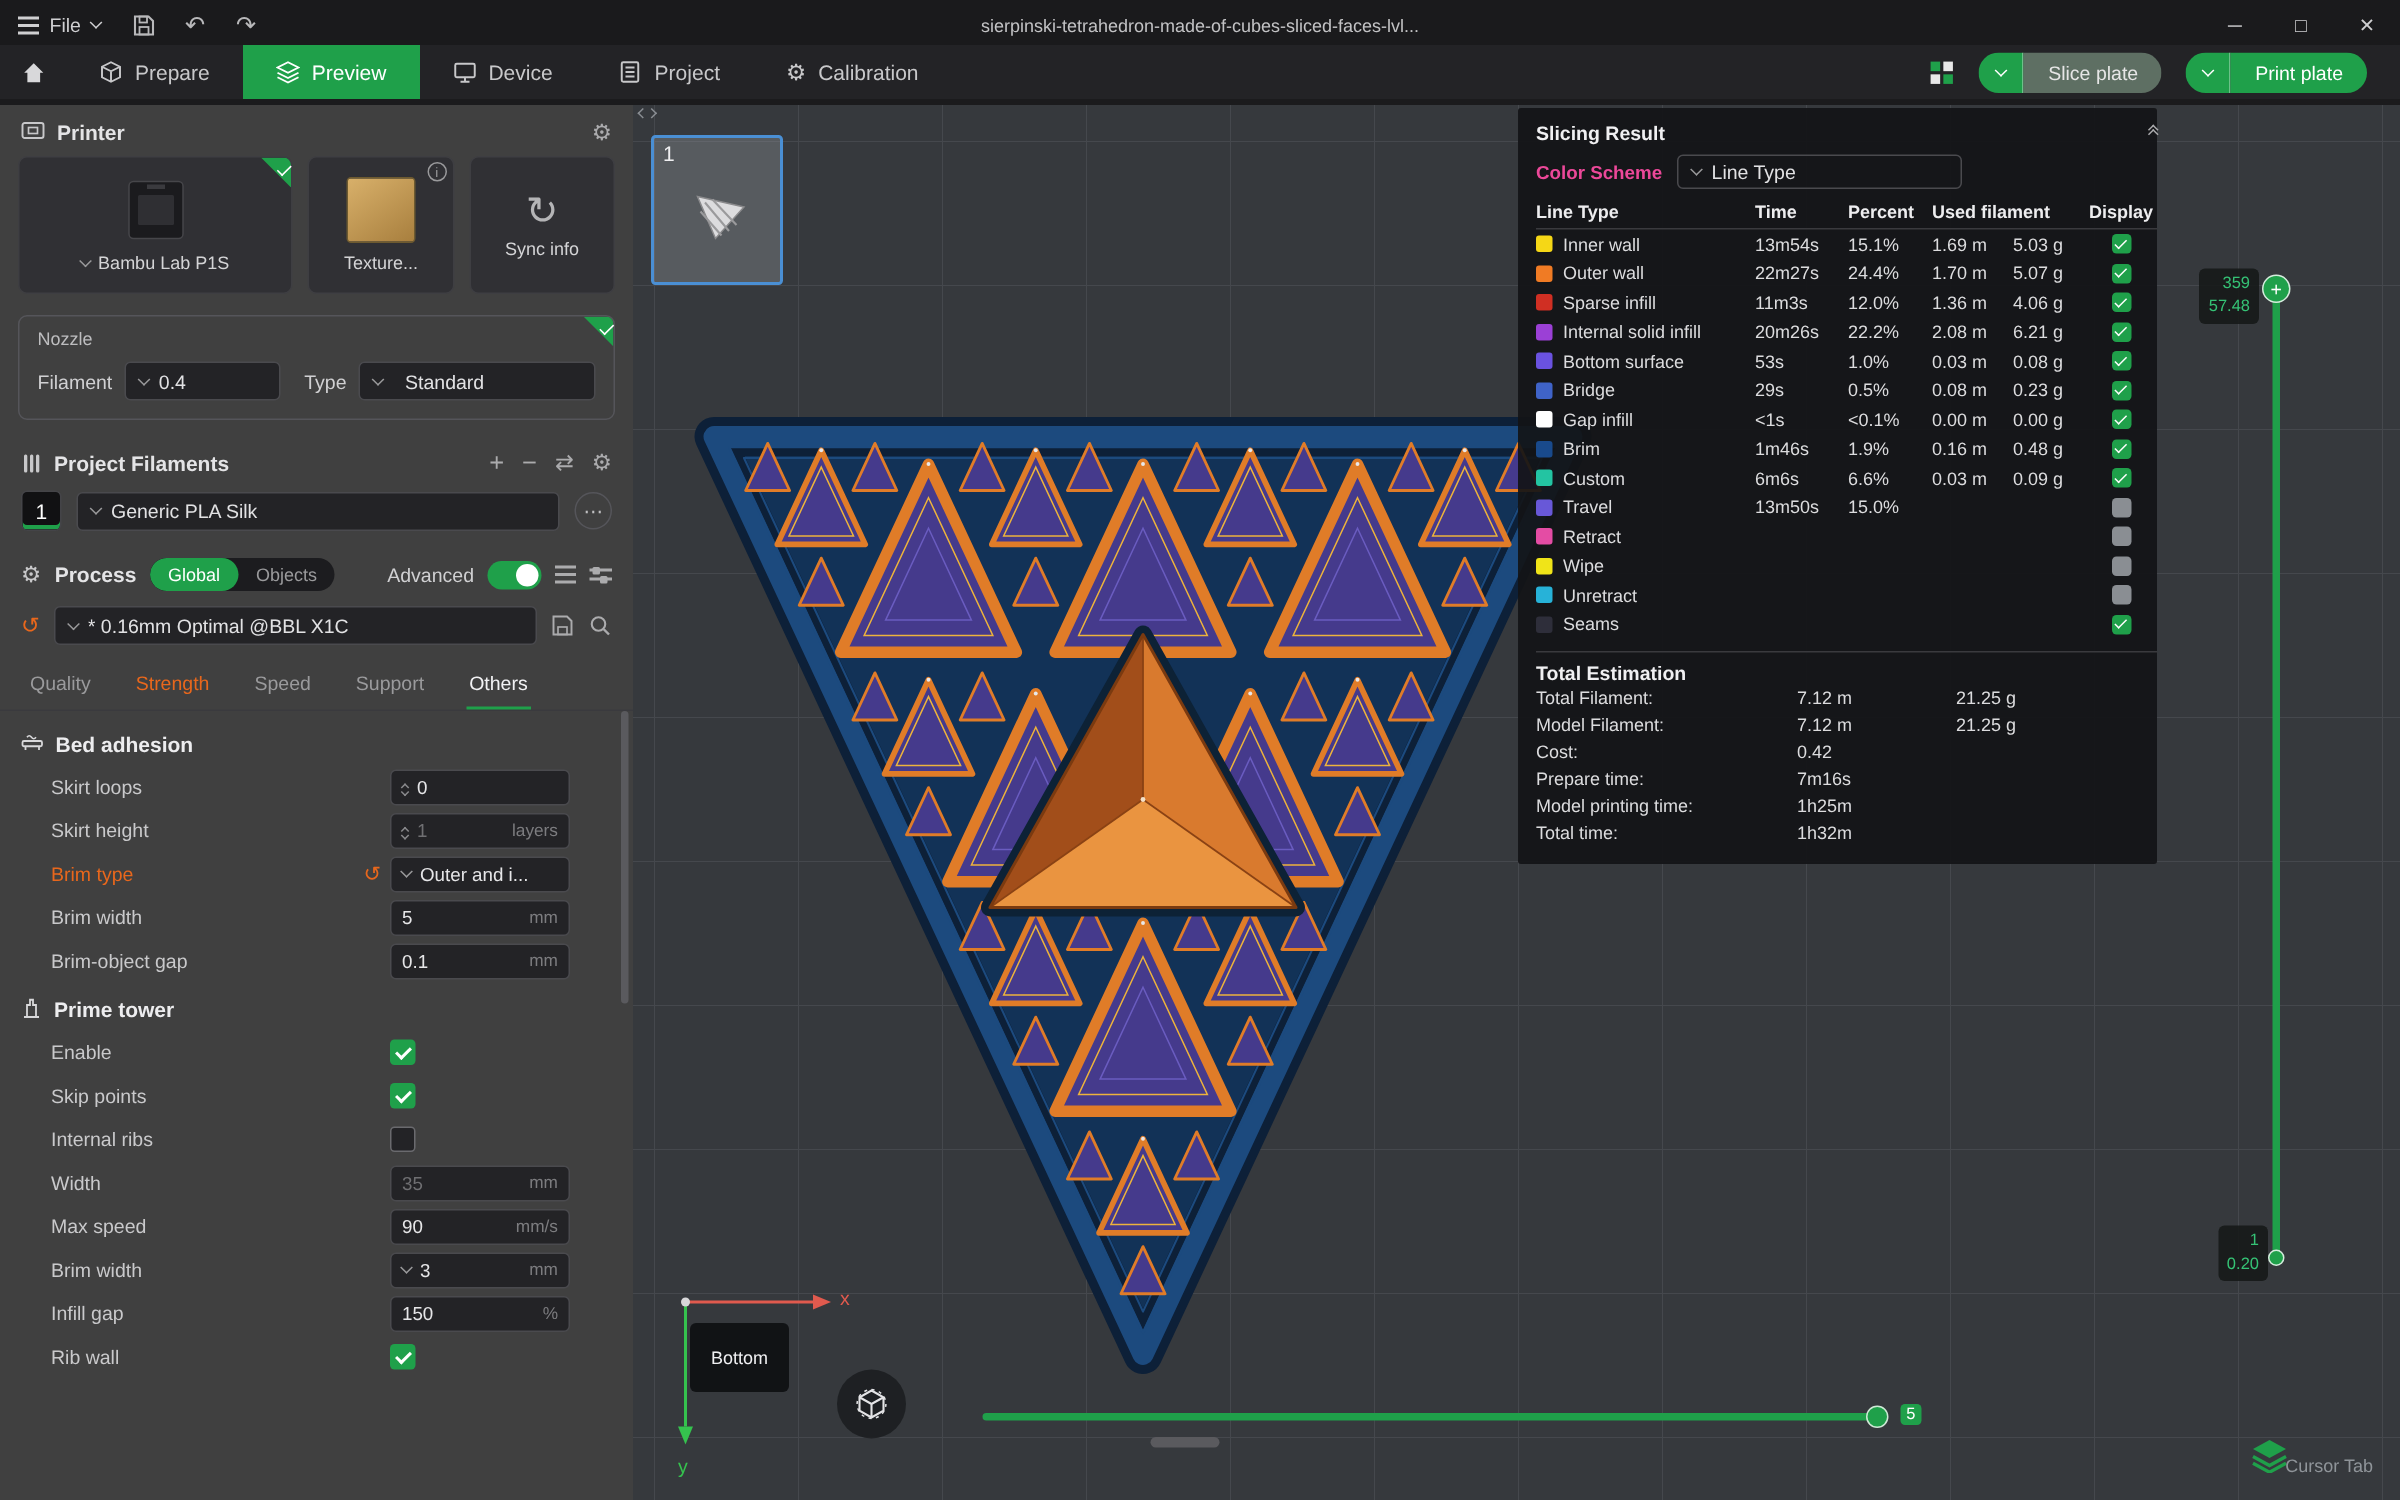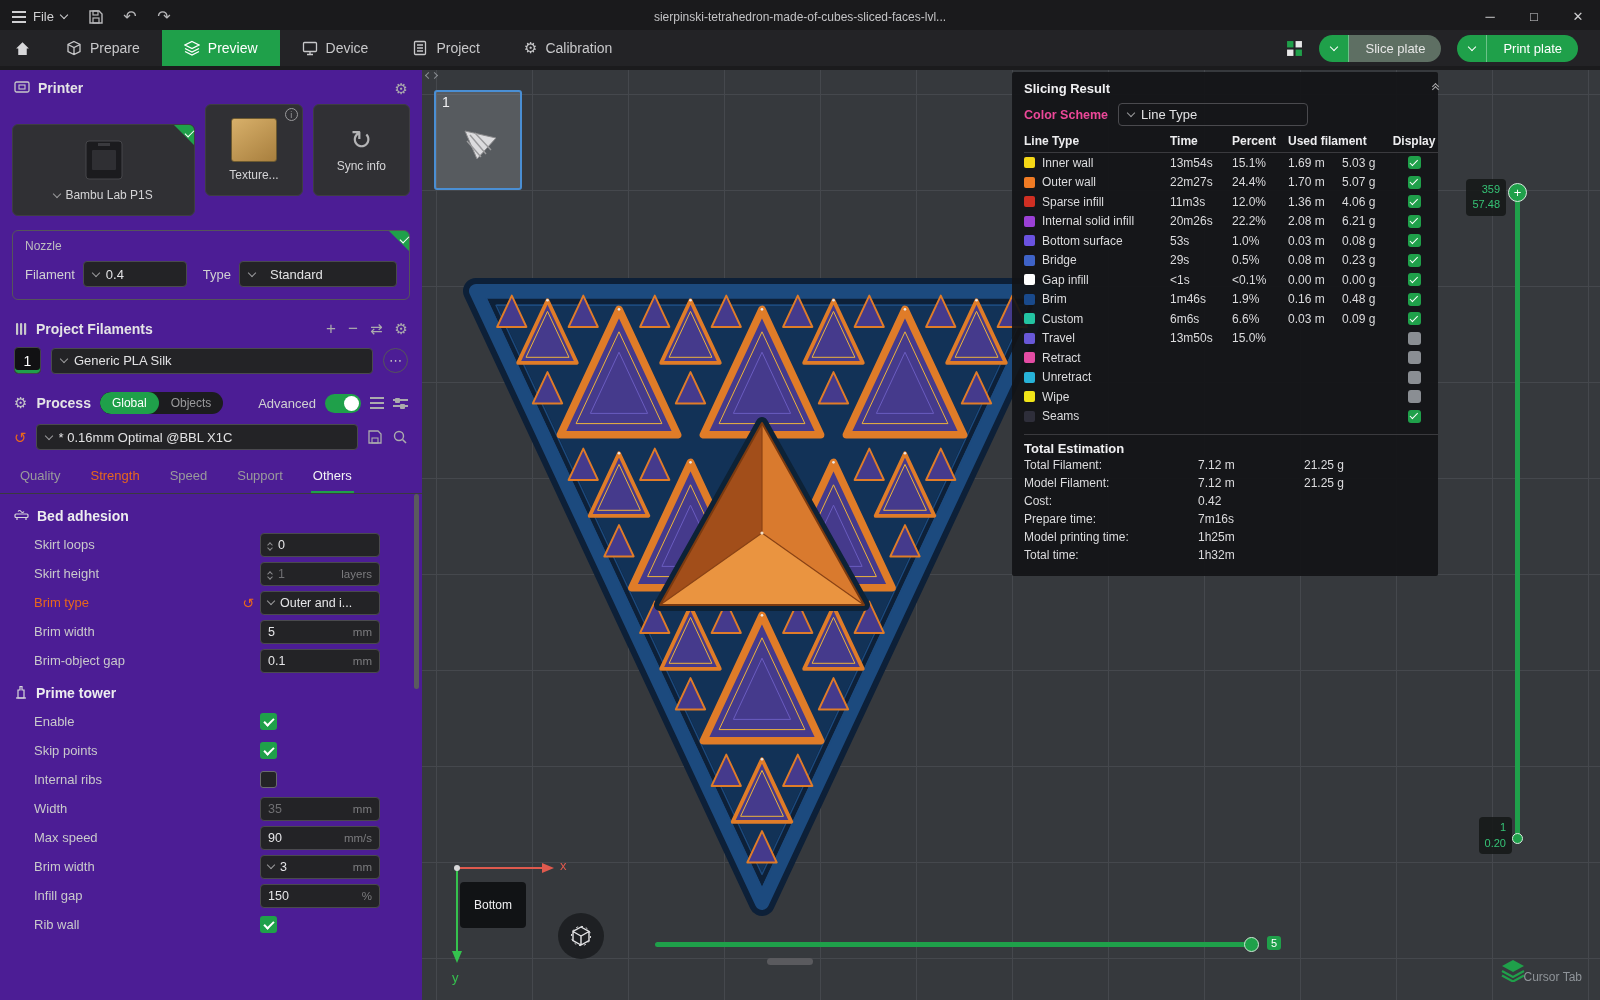--- a/index.html
+++ b/index.html
@@ -25,27 +25,27 @@
   .nav-tab{display:flex;align-items:center;gap:8px;padding:0 22px;color:#c8c8ca;font-size:14px;cursor:pointer;}
   .nav-tab.active{background:#1fa04a;color:#fff;}
   .nav-right{margin-left:auto;display:flex;align-items:center;gap:16px;padding-right:22px;}
   .pill{display:flex;align-items:center;height:27px;border-radius:14px;overflow:hidden;cursor:pointer;font-size:13px;color:#fff;}
   .pill .pill-dd{width:30px;height:100%;display:flex;align-items:center;justify-content:center;background:#1fa04a;border-right:1px solid rgba(255,255,255,.35);}
   .pill .pill-label{padding:0 16px;height:100%;display:flex;align-items:center;}
   .pill.slice .pill-label{background:#5e6f63;color:#e6e6e6;}
   .pill.print .pill-label{background:#1fa04a;}
 
   
-  .sidebar{position:absolute;left:0;top:70px;width:422px;bottom:0;background:#4c1d95;overflow:hidden;}
+  .sidebar{position:absolute;left:0;top:70px;width:422px;bottom:0;background:#404040;overflow:hidden;}
   .sec-head{display:flex;align-items:center;gap:8px;padding:10px 14px 6px 14px;color:#e4e4e6;font-size:14px;font-weight:bold;}
   .sec-head .right{margin-left:auto;display:flex;align-items:center;gap:12px;color:#ababad;font-weight:normal;}
   .icon-btn{cursor:pointer;color:#ababad;font-size:15px;line-height:1;}
   .cards{display:flex;gap:10px;padding:2px 12px 10px 12px;}
   .card{position:relative;background:#303034;border:1px solid #3e3e42;border-radius:6px;height:92px;display:flex;flex-direction:column;align-items:center;justify-content:center;gap:6px;cursor:pointer;}
-  .card.c1{flex:1.9;margin-top:20px;}
+  .card.c1{flex:1.9;}
   .card.c2,.card.c3{flex:1;}
   .card-label{font-size:12px;color:#d4d4d6;display:flex;align-items:center;gap:5px;max-width:100%;padding:0 6px;white-space:nowrap;overflow:hidden;text-overflow:ellipsis;}
   .corner-check{position:absolute;right:0;top:0;width:0;height:0;border-left:20px solid transparent;border-top:20px solid #1fa04a;border-top-right-radius:5px;}
   .corner-check::after{content:"";position:absolute;right:2px;top:-17px;width:4px;height:8px;border-right:1.6px solid #fff;border-bottom:1.6px solid #fff;transform:rotate(45deg);}
   .info-dot{position:absolute;right:4px;top:3px;width:13px;height:13px;border:1px solid #9a9a9c;border-radius:50%;color:#9a9a9c;font-size:9px;display:flex;align-items:center;justify-content:center;}
   .texture-img{width:46px;height:44px;border-radius:3px;background:linear-gradient(145deg,#d8b06a,#a87f3e);border:1px solid #6d5a30;}
   .nozzle-box{position:relative;margin:4px 12px 10px 12px;border:1px solid #55555a;border-radius:6px;padding:8px 12px 12px 12px;}
   .nozzle-title{font-size:12px;color:#bdbdbf;margin-bottom:8px;}
   .nozzle-row{display:flex;align-items:center;gap:8px;}
   .nozzle-row .lab{font-size:13px;color:#d0d0d2;}
@@ -792,42 +792,42 @@
             <span class="n">Retract</span>
             <span class="t"></span>
             <span class="p"></span>
             <span class="m"></span>
             <span class="g"></span>
             <span class="dcol">
               <span class="cb cb-off"></span>
             </span>
           </div>
           <div class="sr-row">
+            <span class="sw" style="background:#f0e418"></span>
+            <span class="n">Wipe</span>
+            <span class="t"></span>
+            <span class="p"></span>
+            <span class="m"></span>
+            <span class="g"></span>
+            <span class="dcol">
+              <span class="cb cb-off"></span>
+            </span>
+          </div>
+          <div class="sr-row">
             <span class="sw" style="background:#27b2d8"></span>
             <span class="n">Unretract</span>
             <span class="t"></span>
             <span class="p"></span>
             <span class="m"></span>
             <span class="g"></span>
             <span class="dcol">
               <span class="cb cb-off"></span>
             </span>
           </div>
           <div class="sr-row">
-            <span class="sw" style="background:#f0e418"></span>
-            <span class="n">Wipe</span>
-            <span class="t"></span>
-            <span class="p"></span>
-            <span class="m"></span>
-            <span class="g"></span>
-            <span class="dcol">
-              <span class="cb cb-off"></span>
-            </span>
-          </div>
-          <div class="sr-row">
             <span class="sw" style="background:#2e2e3a"></span>
             <span class="n">Seams</span>
             <span class="t"></span>
             <span class="p"></span>
             <span class="m"></span>
             <span class="g"></span>
             <span class="dcol">
               <span class="cb cb-on"></span>
             </span>
           </div>

